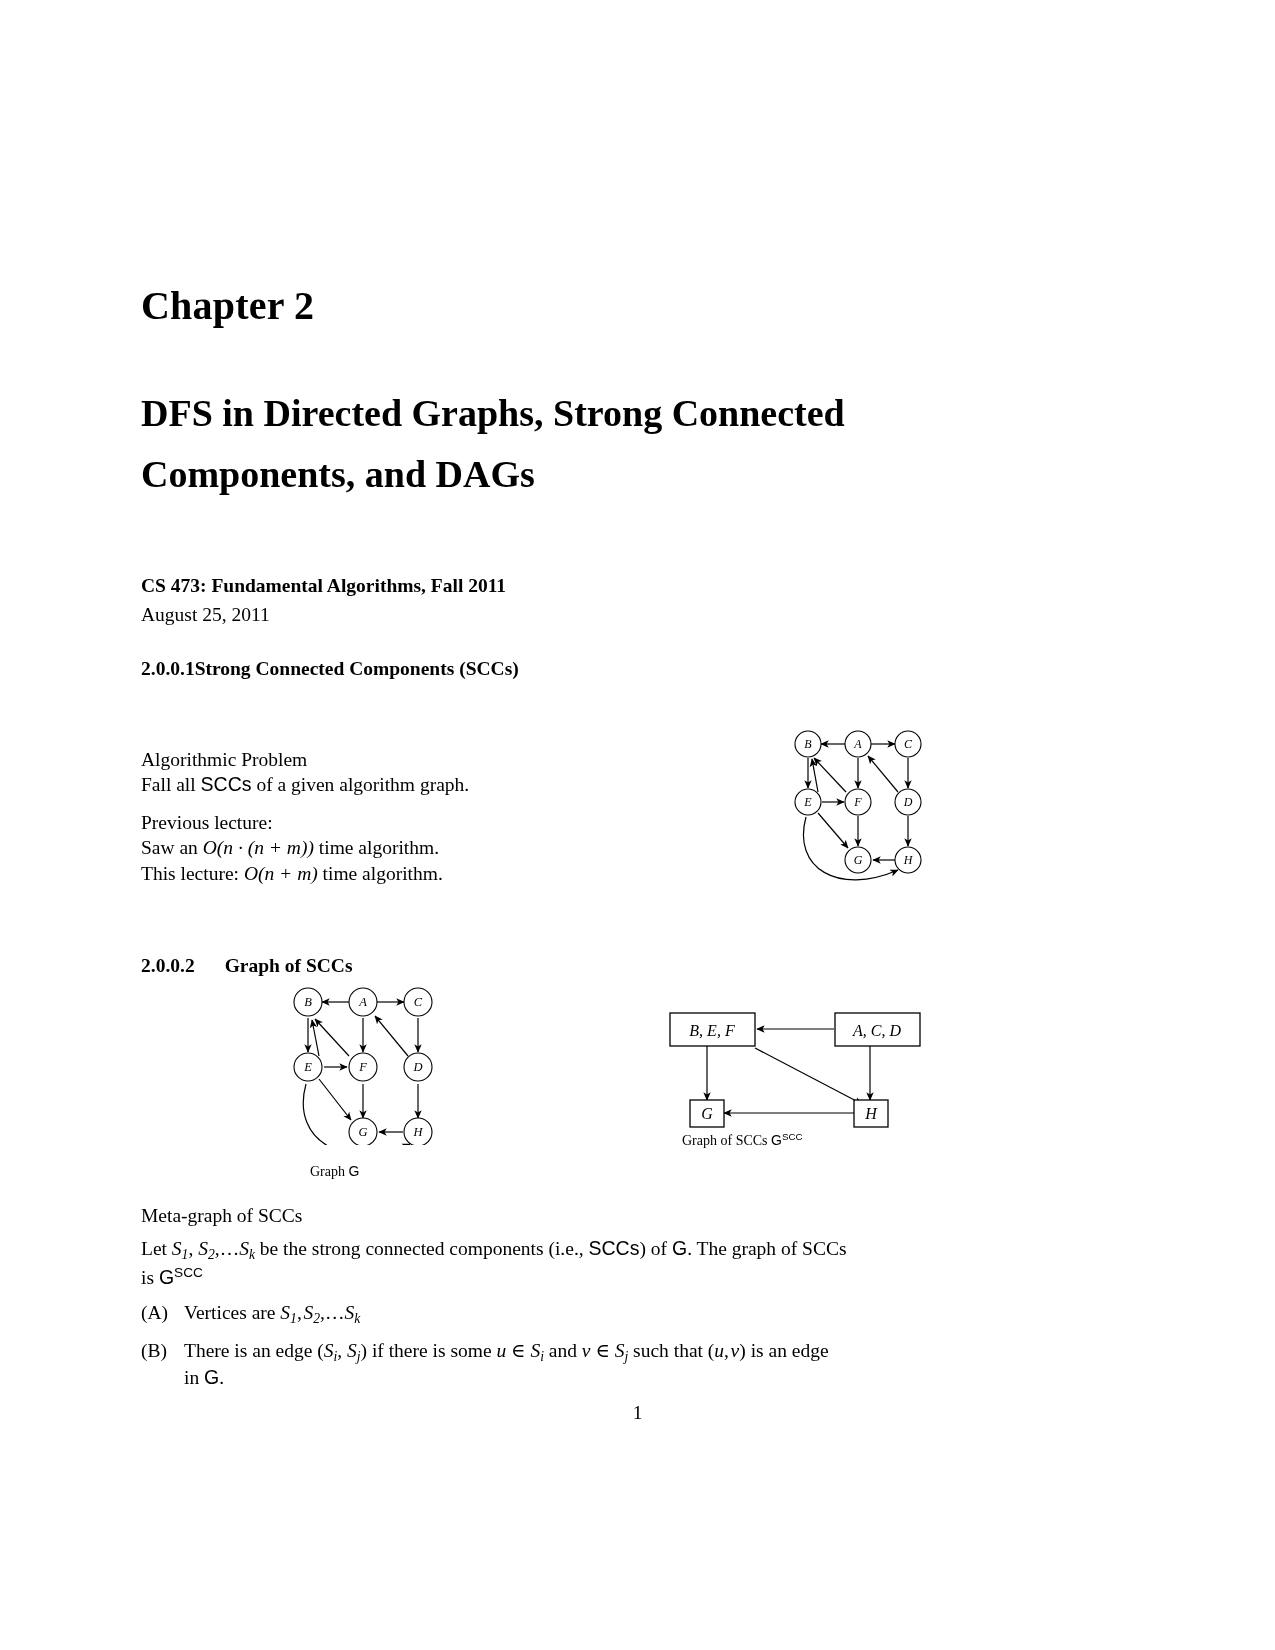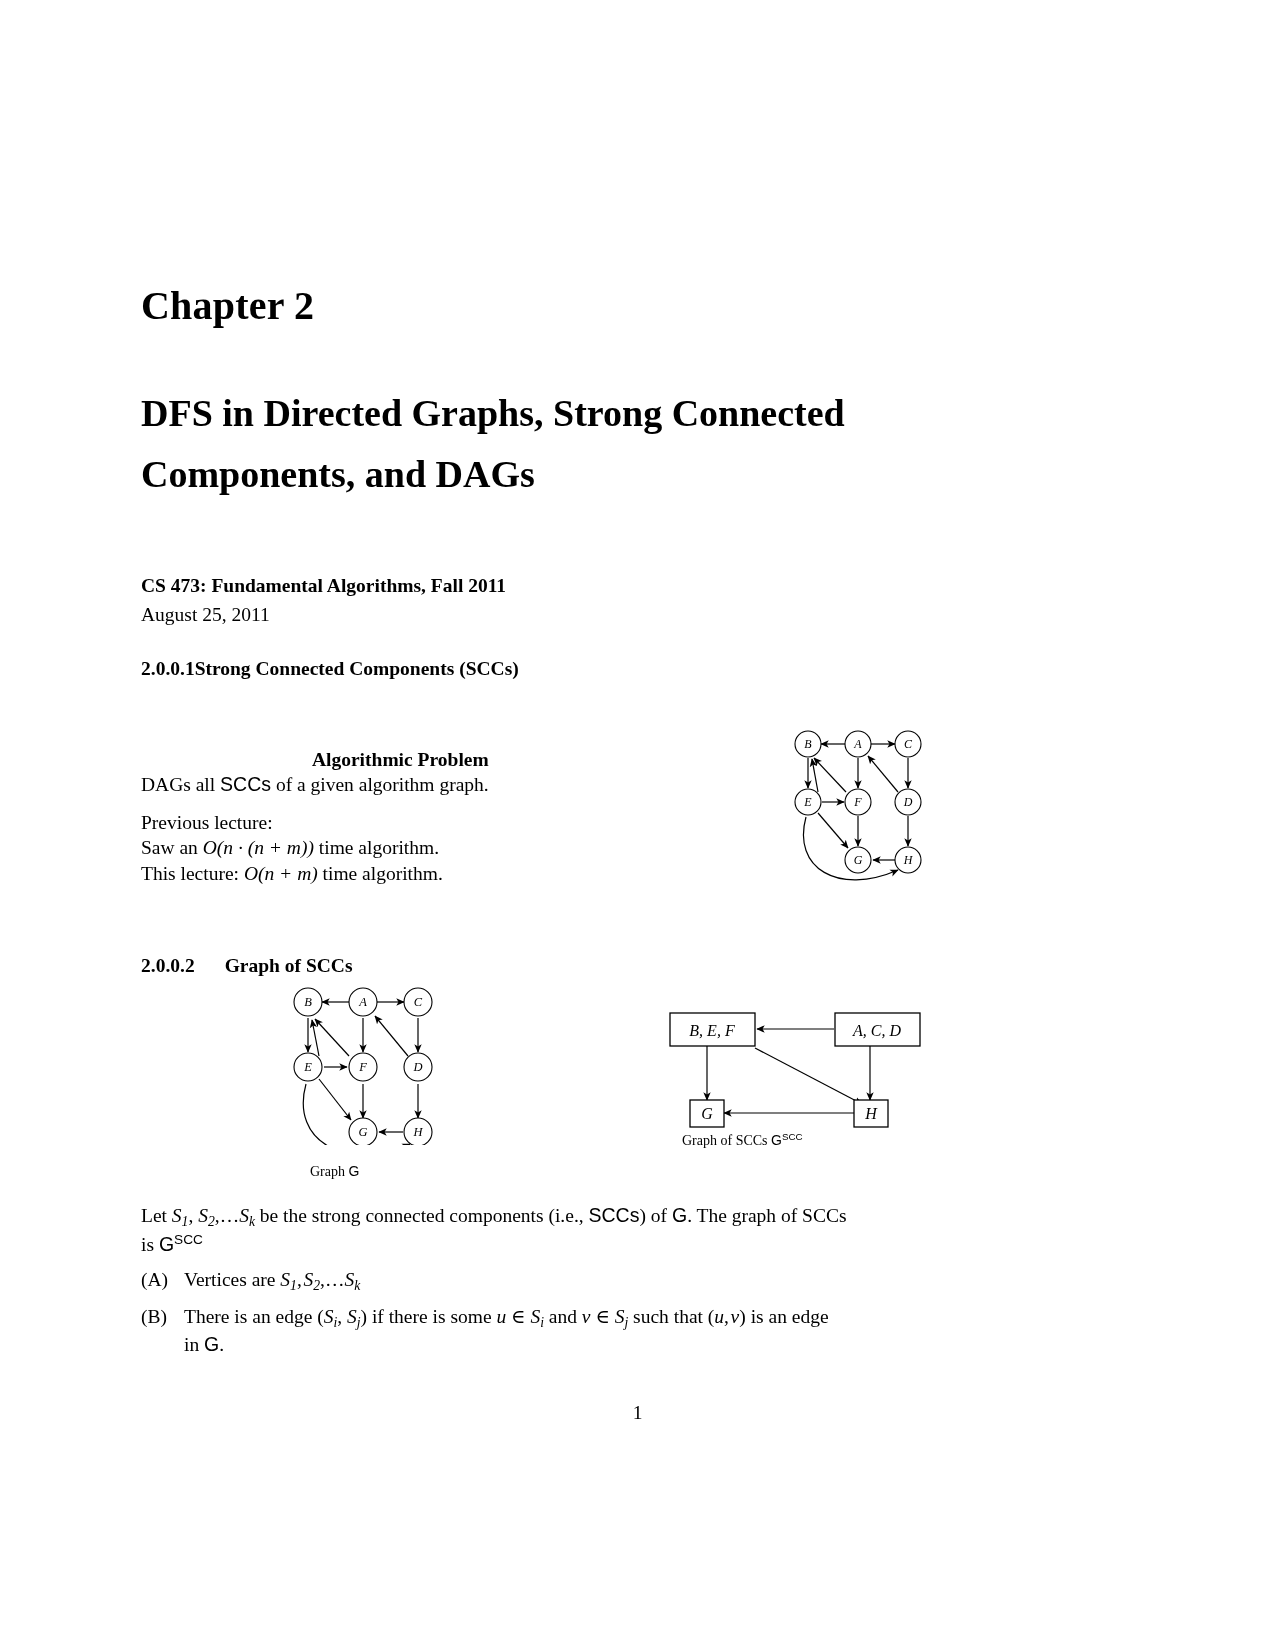--- a/index.html
+++ b/index.html
@@ -74,31 +74,31 @@
     position: absolute;
     top: 955px;
     left: 0;
     font-size: 19.5px;
     font-weight: bold;
   }
   .subsec-2 .num { margin-right: 30px; }
 
   
   .blk { position: absolute; left: 0; font-size: 19.5px; line-height: 1.30; }
-  .bold-lead { font-weight: bold; text-align: right; }
+  .bold-lead { font-weight: normal; }
   .sf { font-family: "Liberation Sans", "DejaVu Sans", sans-serif; }
   .mi { font-style: italic; font-family: "Liberation Serif", serif; }
   sub { font-size: 0.70em; vertical-align: -0.28em; }
   sup { font-size: 0.70em; vertical-align: 0.50em; }
 
   #algorithmic-problem { top: 747px; }
   #previous-lecture { top: 810px; }
 
   #meta-graph-block { top: 1203px; width: 935px; }
-  #meta-graph-block .para { text-align: left; }
+  #meta-graph-block .para { margin-top: 8px; text-align: left; }
   .listitem {
     position: relative;
     padding-left: 43px;
     margin-top: 10px;
   }
   .listitem .lbl {
     position: absolute;
     left: 0;
     top: 0;
   }
@@ -149,34 +149,35 @@
     <div class="course-line">CS 473: Fundamental Algorithms, Fall 2011</div>
 
     <div class="date-line">August 25, 2011</div>
 
     <div class="subsec-1">
       <span class="num">2.0.0.1</span><span>Strong Connected Components (SCCs)</span>
     </div>
 
     <div class="blk" id="algorithmic-problem">
       <div class="bold-lead">Algorithmic Problem</div>
-      <div><span>DAGs all </span><span class="sf">SCCs</span><span> of a given algorithm graph.</span></div>
+      <div><span>Fall all </span><span class="sf">SCCs</span><span> of a given algorithm graph.</span></div>
     </div>
 
     <div class="blk" id="previous-lecture">
       <div>Previous lecture:</div>
       <div><span>Saw an </span><span class="mi">O(n · (n + m))</span><span> time algorithm.</span></div>
       <div><span>This lecture:  </span><span class="mi">O(n + m)</span><span> time algorithm.</span></div>
     </div>
 
     <div class="subsec-2">
       <span class="num">2.0.0.2</span><span>Graph of SCCs</span>
     </div>
 
     <div class="blk" id="meta-graph-block">
+      <div class="bold-lead">Meta-graph of SCCs</div>
 
       <div class="para"><span>Let </span><span class="mi">S</span><sub class="mi">1</sub>,&nbsp;<span class="mi">S</span><sub class="mi">2</sub>,…<span class="mi">S</span><sub class="mi">k</sub><span> be the strong connected components (i.e., </span><span class="sf">SCCs</span><span>) of </span><span class="sf">G</span><span>. The graph of SCCs</span><br><span>is </span><span class="sf">G</span><sup class="sf">SCC</sup></div>
 
       <div class="listitem">
         <span class="lbl">(A)</span><span>Vertices are </span><span class="mi">S</span><sub class="mi">1</sub>, <span class="mi">S</span><sub class="mi">2</sub>,…<span class="mi">S</span><sub class="mi">k</sub>
       </div>
 
       <div class="listitem">
         <span class="lbl">(B)</span><span>There is an edge (</span><span class="mi">S</span><sub class="mi">i</sub>,&nbsp;<span class="mi">S</span><sub class="mi">j</sub><span>) if there is some </span><span class="mi">u</span> ∈ <span class="mi">S</span><sub class="mi">i</sub><span> and </span><span class="mi">v</span> ∈ <span class="mi">S</span><sub class="mi">j</sub><span> such that (</span><span class="mi">u</span>, <span class="mi">v</span><span>) is an edge</span><br><span>in </span><span class="sf">G</span><span>.</span>
       </div>

